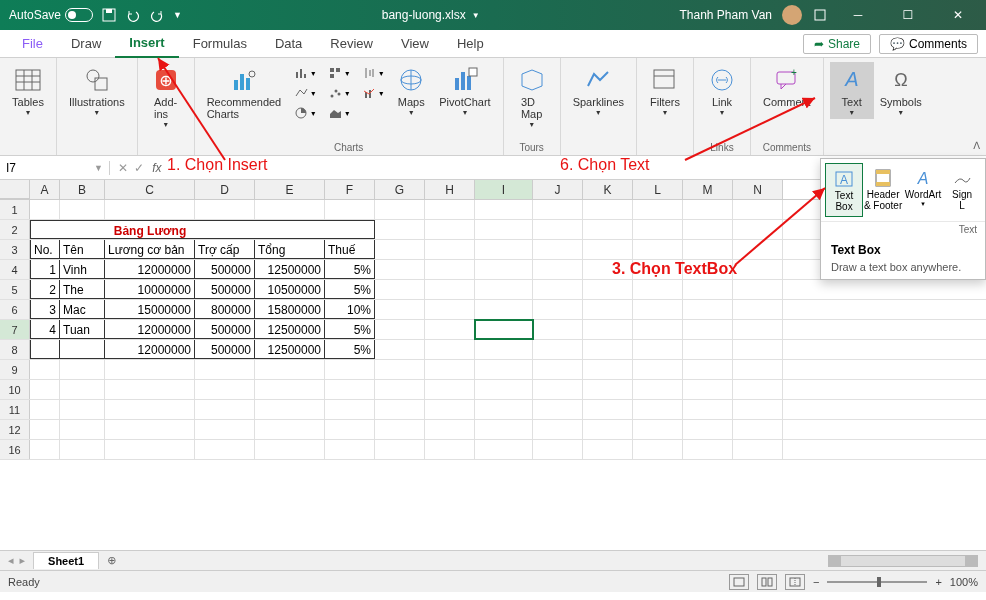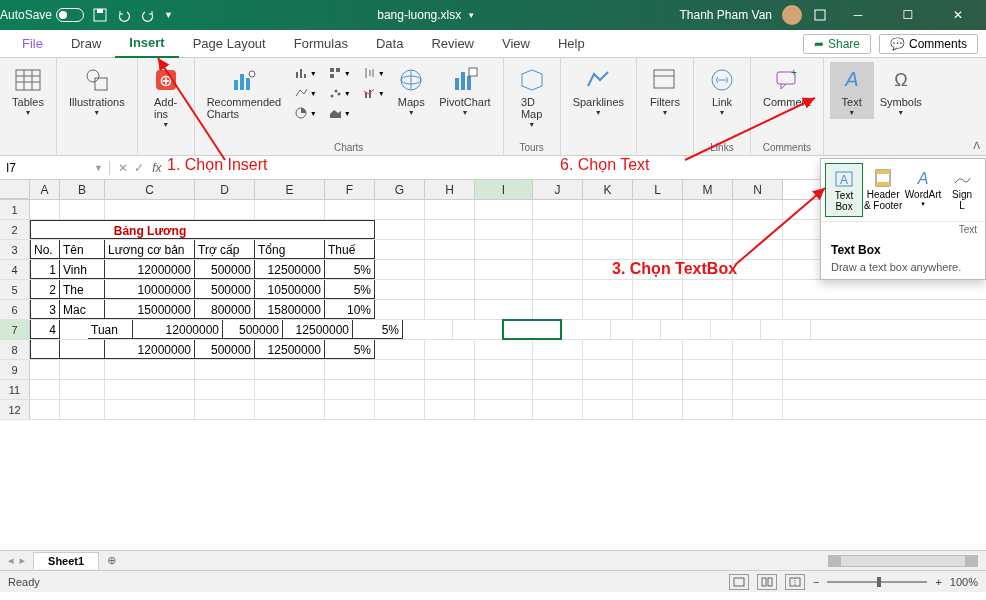--- a/index.html
+++ b/index.html
@@ -1,20 +1,20 @@
 <!DOCTYPE html>
 <html><head>
 <meta charset="utf-8">
 <style>
 * { margin: 0; padding: 0; box-sizing: border-box; font-family: "Segoe UI", Arial, sans-serif; }
 body { background: #fff; width: 986px; height: 600px; overflow: hidden; position: relative; }
 
 
 .titlebar { height: 30px; background: linear-gradient(to right, #0e7d57, #1a6b50, #2d5b47); display: flex; align-items: center; color: #fff; font-size: 12px; }
-.titlebar .left { display: flex; align-items: center; gap: 8px; padding-left: 0; }
+.titlebar .left { display: flex; align-items: center; gap: 8px; padding-left: 9px; }
 .autosave { display: flex; align-items: center; gap: 4px; }
 .autosave-toggle { width: 28px; height: 14px; border: 1px solid #fff; border-radius: 7px; display: flex; align-items: center; padding: 0 2px; }
 .autosave-toggle .knob { width: 8px; height: 8px; background: #fff; border-radius: 50%; }
 .quick-icon { width: 16px; height: 16px; display: flex; align-items: center; justify-content: center; cursor: pointer; }
 .titlebar .center { flex: 1; text-align: center; display: flex; align-items: center; justify-content: center; gap: 6px; }
 .titlebar .right { display: flex; align-items: center; gap: 10px; padding-right: 8px; }
 .avatar { width: 20px; height: 20px; background: #d4a574; border-radius: 50%; }
 .win-btn { width: 40px; height: 30px; display: flex; align-items: center; justify-content: center; cursor: pointer; }
 
 
@@ -139,21 +139,20 @@
     <span class="win-btn">─</span>
     <span class="win-btn">☐</span>
     <span class="win-btn">✕</span>
   </div>
 </div>
 
 <div class="tabs">
   <div class="tab file">File</div>
   <div class="tab">Draw</div>
   <div class="tab active">Insert</div>
-  <div class="tab">Page Layout</div>
   <div class="tab">Formulas</div>
   <div class="tab">Data</div>
   <div class="tab">Review</div>
   <div class="tab">View</div>
   <div class="tab">Help</div>
   <div class="tabs-right">
     <div class="share-btn green">
         <span>➦</span>
         <span>Share</span>
       </div>
@@ -543,21 +542,21 @@
         <div class="cell" style="width: 58px;"></div>
         <div class="cell" style="width: 50px;"></div>
         <div class="cell" style="width: 50px;"></div>
         <div class="cell" style="width: 50px;"></div>
         <div class="cell" style="width: 50px;"></div>
         <div class="cell" style="width: 50px;"></div>
       </div>
       <div class="row">
         <div class="row-h sel">7</div>
         <div class="cell tbl-border tbl-border-left num" style="width: 30px;">4</div>
-        <div class="cell tbl-border" style="width: 45px; margin-left: 28px;">Tuan</div>
+        <div class="cell tbl-border" style="width: 45px;">Tuan</div>
         <div class="cell tbl-border num" style="width: 90px;">12000000</div>
         <div class="cell tbl-border num" style="width: 60px;">500000</div>
         <div class="cell tbl-border num" style="width: 70px;">12500000</div>
         <div class="cell tbl-border num" style="width: 50px;">5%</div>
         <div class="cell" style="width: 50px;"></div>
         <div class="cell" style="width: 50px;"></div>
         <div class="cell selected" style="width: 58px;"></div>
         <div class="cell" style="width: 50px;"></div>
         <div class="cell" style="width: 50px;"></div>
         <div class="cell" style="width: 50px;"></div>
@@ -592,38 +591,72 @@
         <div class="cell" style="width: 50px;"></div>
         <div class="cell" style="width: 50px;"></div>
         <div class="cell" style="width: 58px;"></div>
         <div class="cell" style="width: 50px;"></div>
         <div class="cell" style="width: 50px;"></div>
         <div class="cell" style="width: 50px;"></div>
         <div class="cell" style="width: 50px;"></div>
         <div class="cell" style="width: 50px;"></div>
       </div>
       <div class="row">
+        <div class="row-h">10</div>
+        <div class="cell" style="width: 30px;"></div>
+        <div class="cell" style="width: 45px;"></div>
+        <div class="cell" style="width: 90px;"></div>
+        <div class="cell" style="width: 60px;"></div>
+        <div class="cell" style="width: 70px;"></div>
+        <div class="cell" style="width: 50px;"></div>
+        <div class="cell" style="width: 50px;"></div>
+        <div class="cell" style="width: 50px;"></div>
+        <div class="cell" style="width: 58px;"></div>
+        <div class="cell" style="width: 50px;"></div>
+        <div class="cell" style="width: 50px;"></div>
+        <div class="cell" style="width: 50px;"></div>
+        <div class="cell" style="width: 50px;"></div>
+        <div class="cell" style="width: 50px;"></div>
+      </div>
+      <div class="row">
         <div class="row-h">11</div>
         <div class="cell" style="width: 30px;"></div>
         <div class="cell" style="width: 45px;"></div>
         <div class="cell" style="width: 90px;"></div>
         <div class="cell" style="width: 60px;"></div>
         <div class="cell" style="width: 70px;"></div>
         <div class="cell" style="width: 50px;"></div>
         <div class="cell" style="width: 50px;"></div>
         <div class="cell" style="width: 50px;"></div>
         <div class="cell" style="width: 58px;"></div>
         <div class="cell" style="width: 50px;"></div>
         <div class="cell" style="width: 50px;"></div>
         <div class="cell" style="width: 50px;"></div>
         <div class="cell" style="width: 50px;"></div>
         <div class="cell" style="width: 50px;"></div>
       </div>
       <div class="row">
         <div class="row-h">12</div>
+        <div class="cell" style="width: 30px;"></div>
+        <div class="cell" style="width: 45px;"></div>
+        <div class="cell" style="width: 90px;"></div>
+        <div class="cell" style="width: 60px;"></div>
+        <div class="cell" style="width: 70px;"></div>
+        <div class="cell" style="width: 50px;"></div>
+        <div class="cell" style="width: 50px;"></div>
+        <div class="cell" style="width: 50px;"></div>
+        <div class="cell" style="width: 58px;"></div>
+        <div class="cell" style="width: 50px;"></div>
+        <div class="cell" style="width: 50px;"></div>
+        <div class="cell" style="width: 50px;"></div>
+        <div class="cell" style="width: 50px;"></div>
+        <div class="cell" style="width: 50px;"></div>
+      </div>
+      <div class="row">
+        <div class="row-h">16</div>
         <div class="cell" style="width: 30px;"></div>
         <div class="cell" style="width: 45px;"></div>
         <div class="cell" style="width: 90px;"></div>
         <div class="cell" style="width: 60px;"></div>
         <div class="cell" style="width: 70px;"></div>
         <div class="cell" style="width: 50px;"></div>
         <div class="cell" style="width: 50px;"></div>
         <div class="cell" style="width: 50px;"></div>
         <div class="cell" style="width: 58px;"></div>
         <div class="cell" style="width: 50px;"></div>

